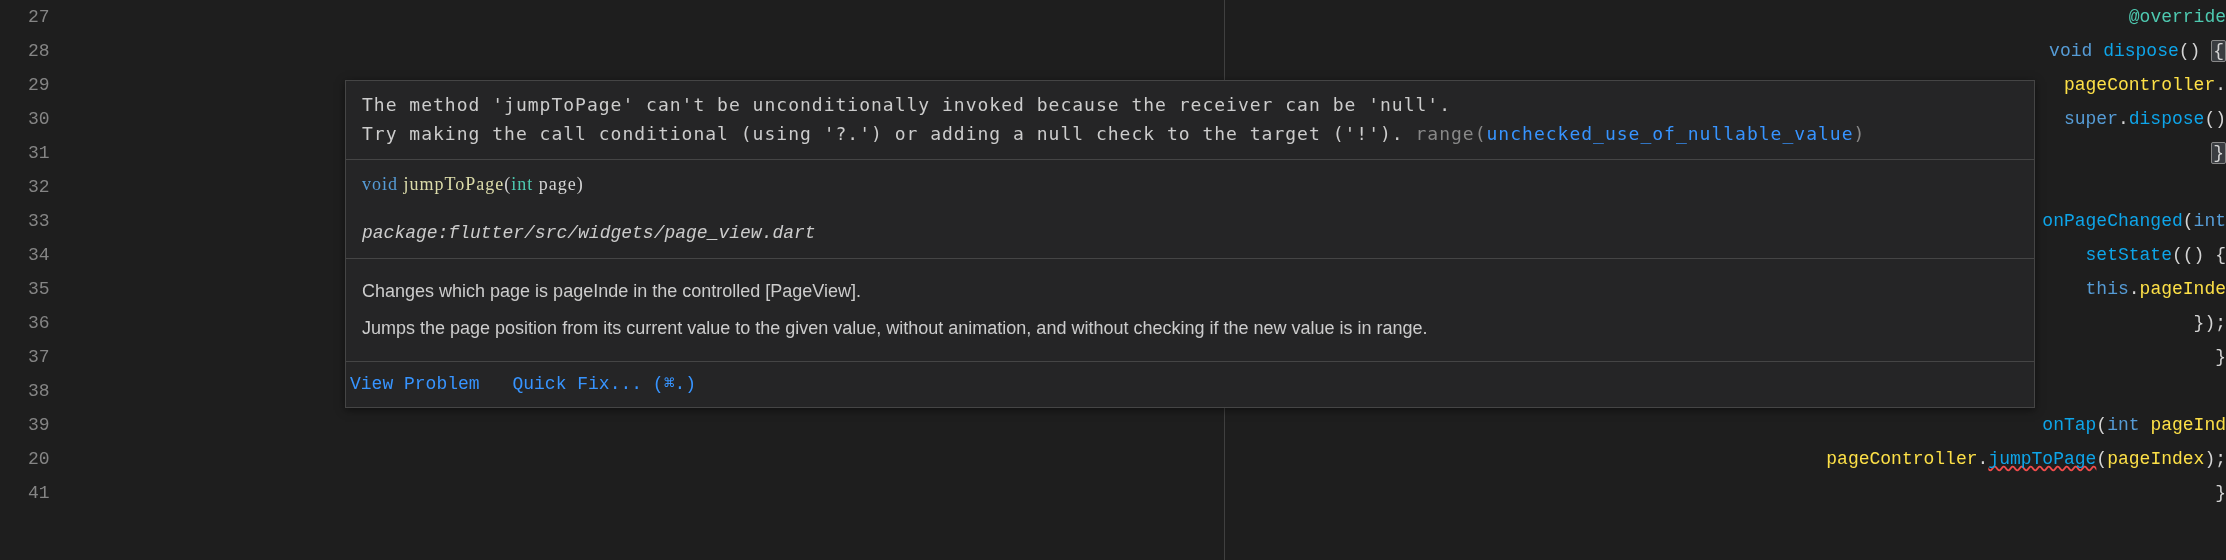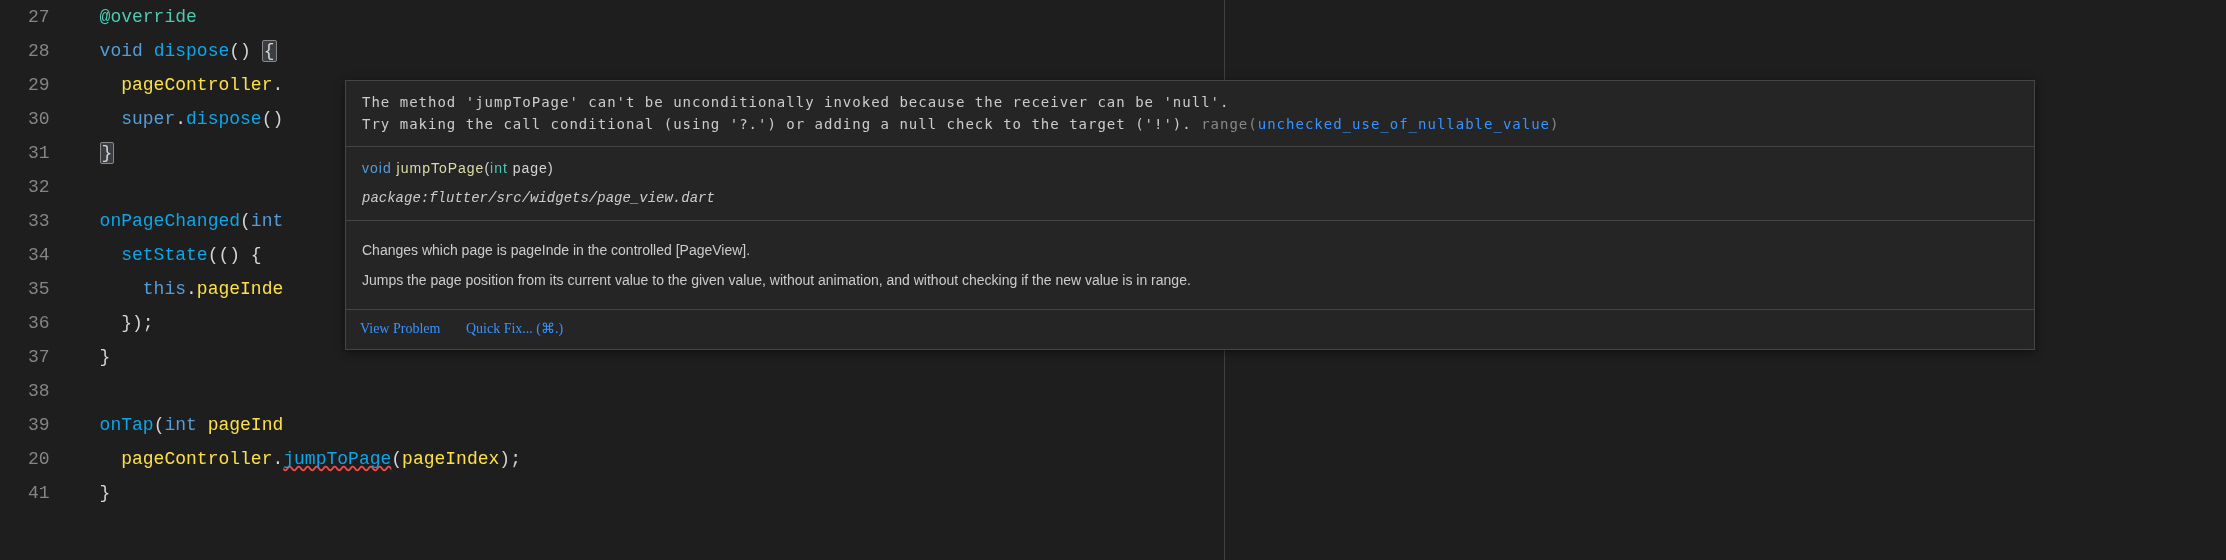--- a/index.html
+++ b/index.html
@@ -31,20 +31,21 @@
   .code {
     flex: 1;
     line-height: 34px;
     position: relative;
     padding-left: 20px;
   }
   .code-line {
     height: 34px;
     white-space: pre;
     position: relative;
+    text-align: right;
   }
   .ruler {
     position: absolute;
     top: 0;
     bottom: 0;
     left: 1166px;
     width: 1px;
     background: #404040;
   }
   
@@ -69,58 +70,58 @@
   
   .hover {
     position: absolute;
     top: 80px;
     left: 345px;
     width: 1690px;
     background: #252526;
     border: 1px solid #454545;
     box-shadow: 0 2px 8px rgba(0,0,0,0.5);
     z-index: 10;
-    font-size: 14px;
+    font-size: 18px;
     line-height: 1.6;
   }
   .hover-section {
     padding: 10px 16px;
     border-bottom: 1px solid #454545;
   }
   .hover-section:last-child { border-bottom: none; }
   .hover-error {
     font-family: 'Menlo', 'Consolas', monospace;
     color: #cccccc;
     letter-spacing: 1px;
   }
   .hover-error .dim { color: #888; }
   .hover-error .link {
     color: #3794ff;
     cursor: pointer;
   }
   .hover-sig {
-    font-family: Liberation Sans, sans-serif;
+    font-family: Liberation Serif, serif;
     letter-spacing: 1px;
   }
   .hover-sig .kw { color: #569cd6; }
   .hover-sig .fn { color: #dcdcaa; }
   .hover-sig .type { color: #4ec9b0; }
   .hover-pkg {
     font-style: italic;
     color: #cccccc;
-    margin-top: 8px;
+    margin-top: 21px;
   }
   .hover-doc {
     font-family: -apple-system, 'Segoe UI', sans-serif;
     color: #cccccc;
   }
   .hover-doc p { margin: 8px 0; }
   .hover-actions {
-    padding: 8px 14px;
-    font-family: Liberation Serif, serif;
+    padding: 8px 4px;
+    font-family: Liberation Mono, monospace;
   }
   .hover-actions a {
     color: #3794ff;
     text-decoration: none;
     margin-right: 22px;
     cursor: pointer;
   }
 </style>
 </head>
 <body>

